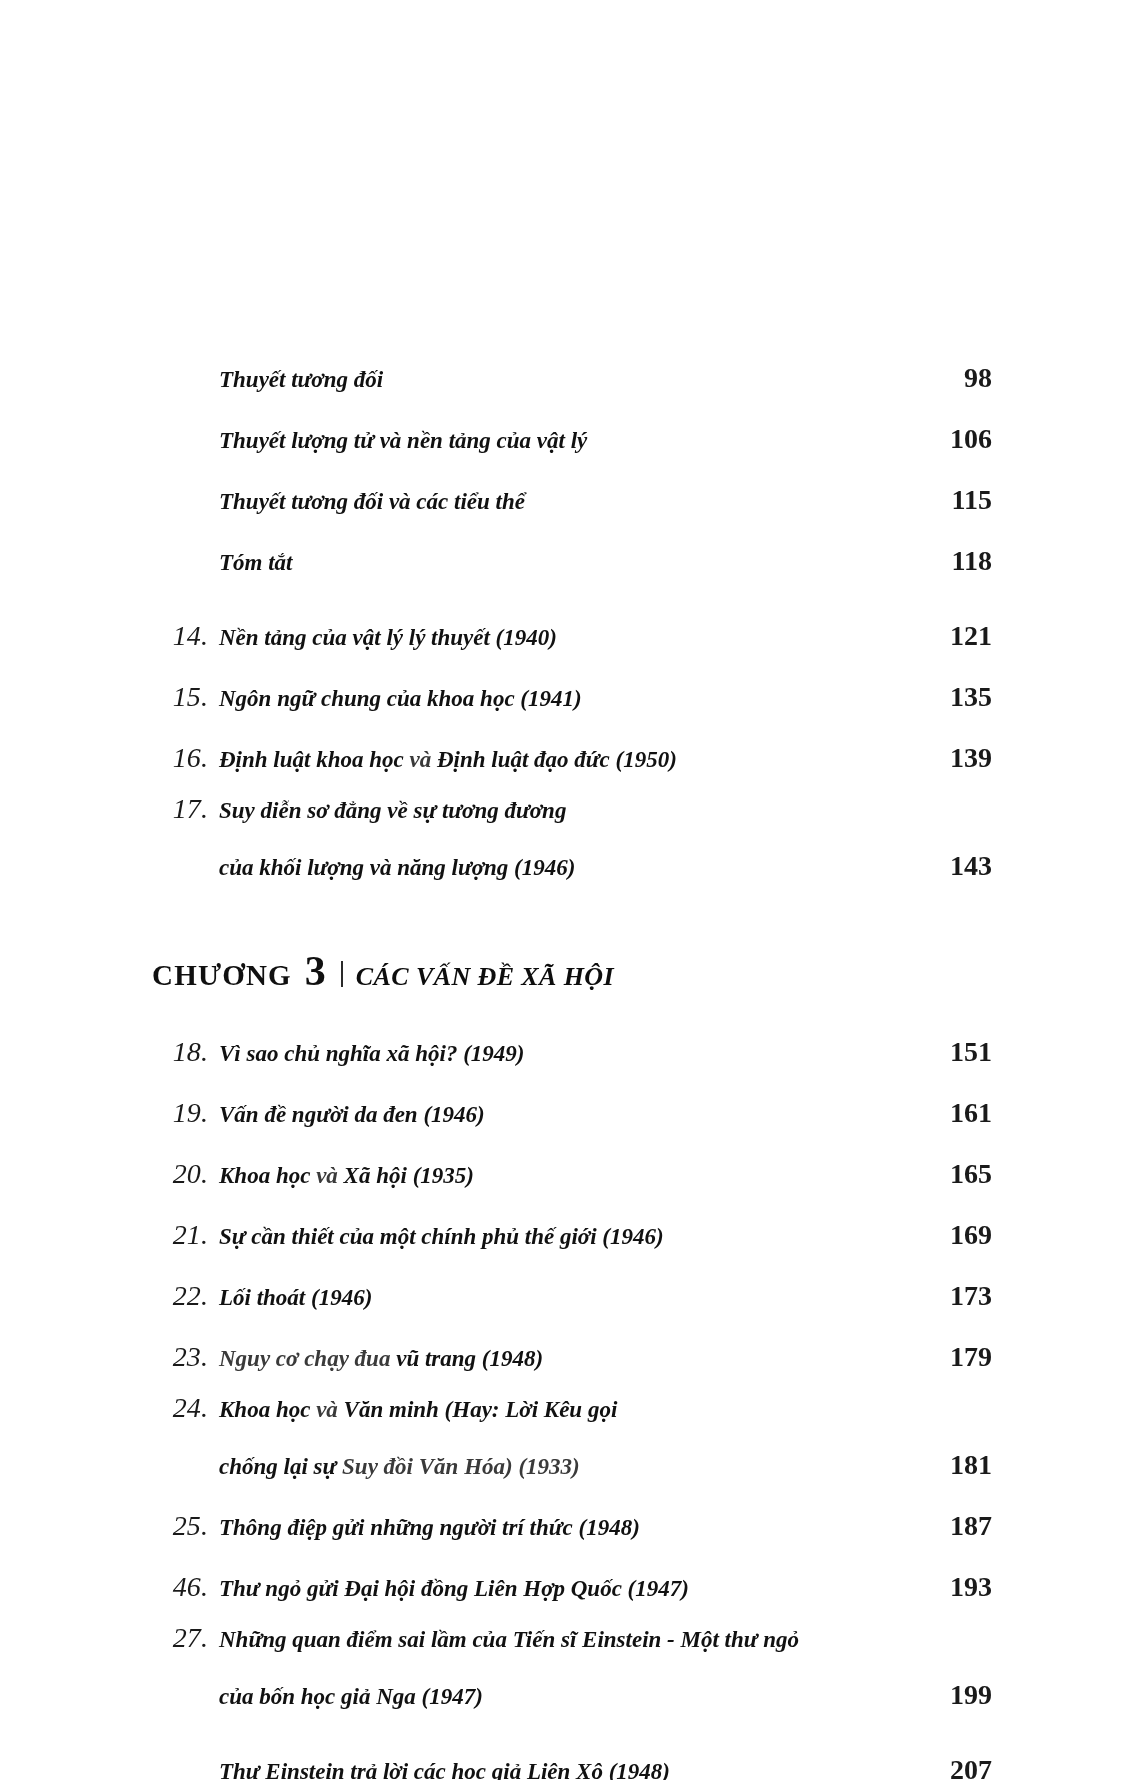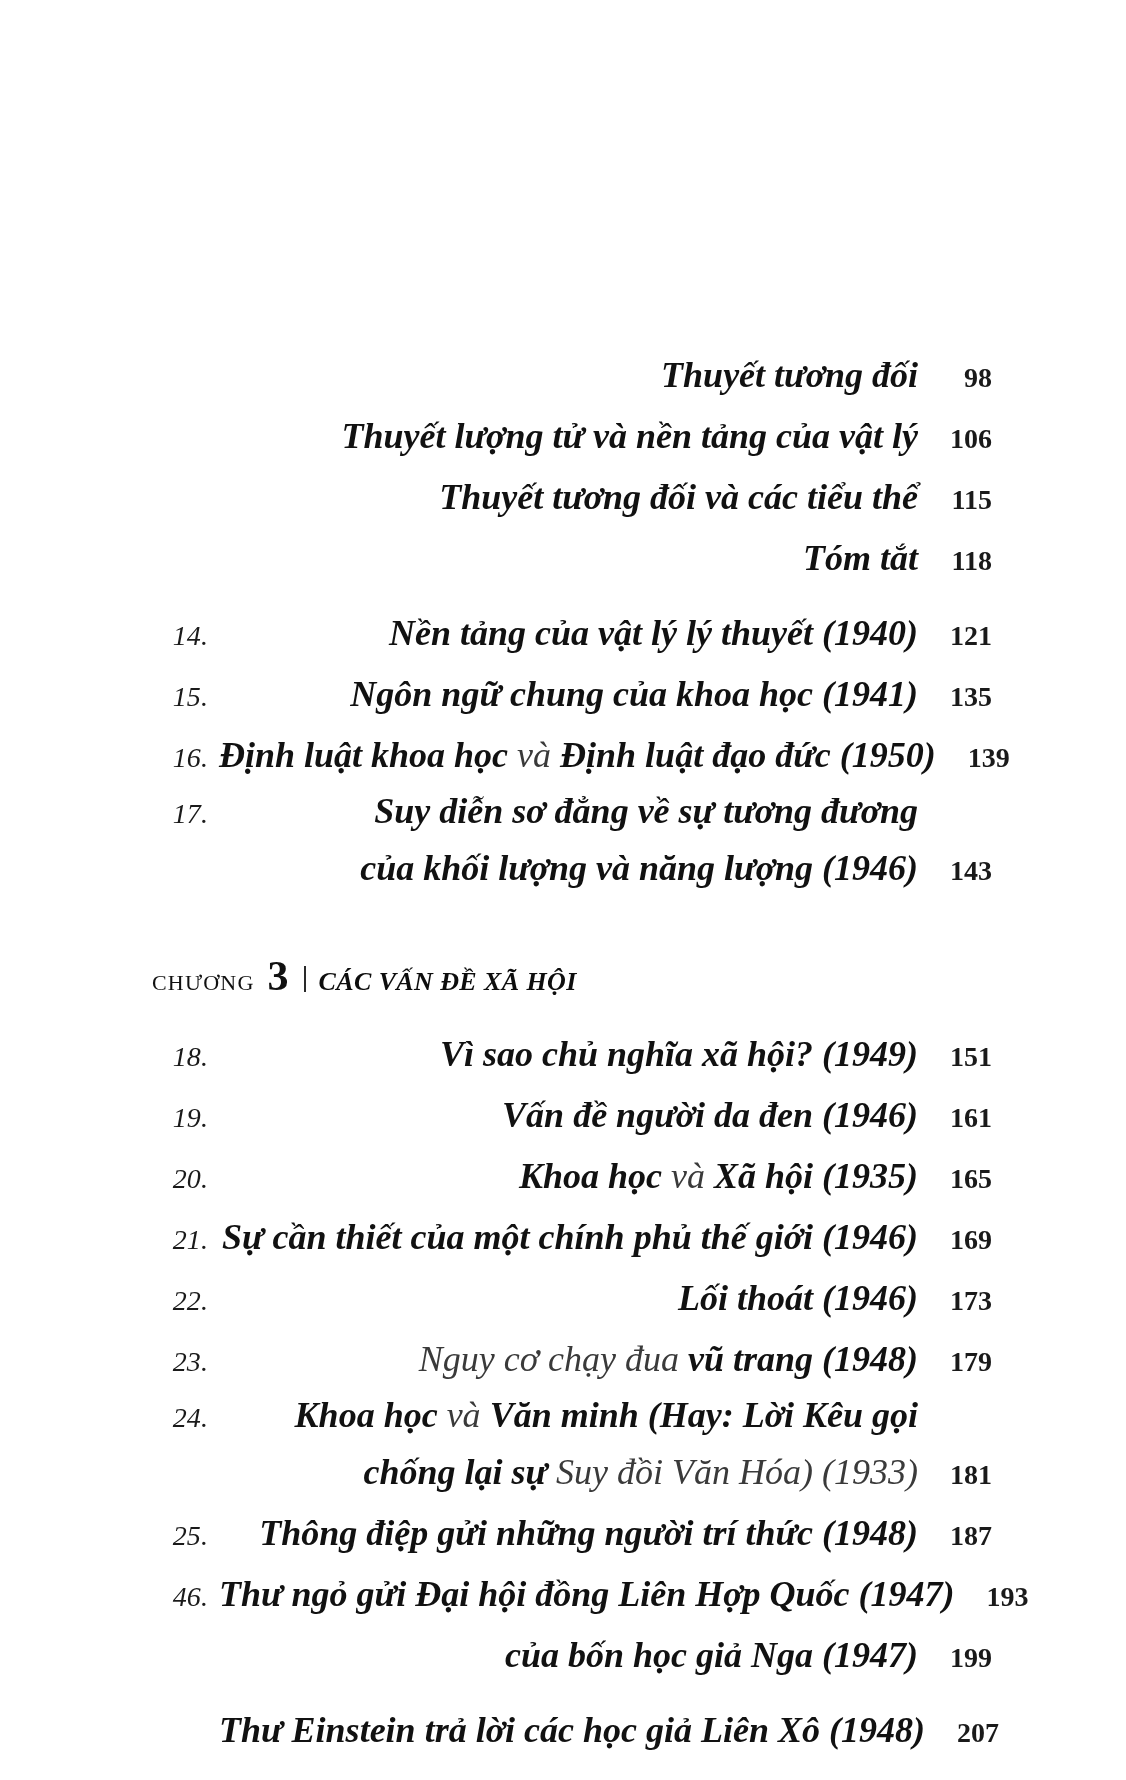--- a/index.html
+++ b/index.html
@@ -45,43 +45,42 @@
     font-style: italic;
     font-size: 28px;
     letter-spacing: .1px;
     color: #1a1a1a;
     font-family: "Liberation Serif", "DejaVu Serif", serif;
   }
 
   .title {
     flex: 1 1 auto;
     font-style: italic;
-    font-size: 36px;
+    font-size: 23px;
     line-height: 1.0;
     padding-left: 11px;
     white-space: nowrap;
     color: #111;
-    text-align: right;
   }
 
   .pg {
     flex: 0 0 auto;
     width: 74px;
     text-align: right;
     font-style: normal;
     font-size: 28px;
     color: #1a1a1a;
     font-family: "Liberation Serif", "DejaVu Serif", serif;
     margin-top: 10px;
   }
 
   
   .t-strong { font-weight: 700; }
   .t-semi   { font-weight: 600; }
-  .light    { font-weight: 400; color: #3a3a3a; margin-top: 9px; }
+  .light    { font-weight: 700; color: #3a3a3a; margin-top: 9px; }
   .pg-bold  { font-weight: 700; }
   .pg-norm  { font-weight: 700; text-align: right; }
 
   
   .row.sub .num { width: 56px; }
   .row.sub .title { padding-left: 11px; }
 
   
   .row.cont .num { width: 56px; }
   .row.cont .title { padding-left: 11px; }
@@ -94,22 +93,22 @@
   .gap-lg { height: 52px; }
 
   
   .chapter {
     display: flex;
     align-items: baseline;
     margin: 0 0 4px 0;
     padding-left: 0px;
   }
   .chapter .word {
-    font-size: 22px;
-    font-weight: 400;
+    font-size: 29px;
+    font-weight: 700;
     font-style: normal;
     letter-spacing: 1.2px;
     font-variant: small-caps;
     text-transform: uppercase;
     color: #101010;
   }
   .chapter .numeral {
     font-size: 42px;
     font-weight: 700;
     font-style: normal;
@@ -249,20 +248,25 @@
       <div class="row">
         <span class="num">25.</span>
         <span class="title t-semi">Thông điệp gửi những người trí thức (1948)</span>
         <span class="pg pg-norm">187</span>
       </div>
       <div class="row">
         <span class="num">46.</span>
         <span class="title t-semi">Thư ngỏ gửi Đại hội đồng Liên Hợp Quốc (1947)</span>
         <span class="pg pg-norm">193</span>
       </div>
+      <div class="row tight">
+        <span class="num">27.</span>
+        <span class="title t-semi">Những quan điểm sai lầm của Tiến sĩ Einstein - Một thư ngỏ</span>
+        <span class="pg pg-norm"></span>
+      </div>
       <div class="row cont">
         <span class="num"></span>
         <span class="title t-semi">của bốn học giả Nga (1947)</span>
         <span class="pg pg-norm">199</span>
       </div>
     </div>
 
     <div class="gap-sm"></div>
 
     <div class="row sub">

